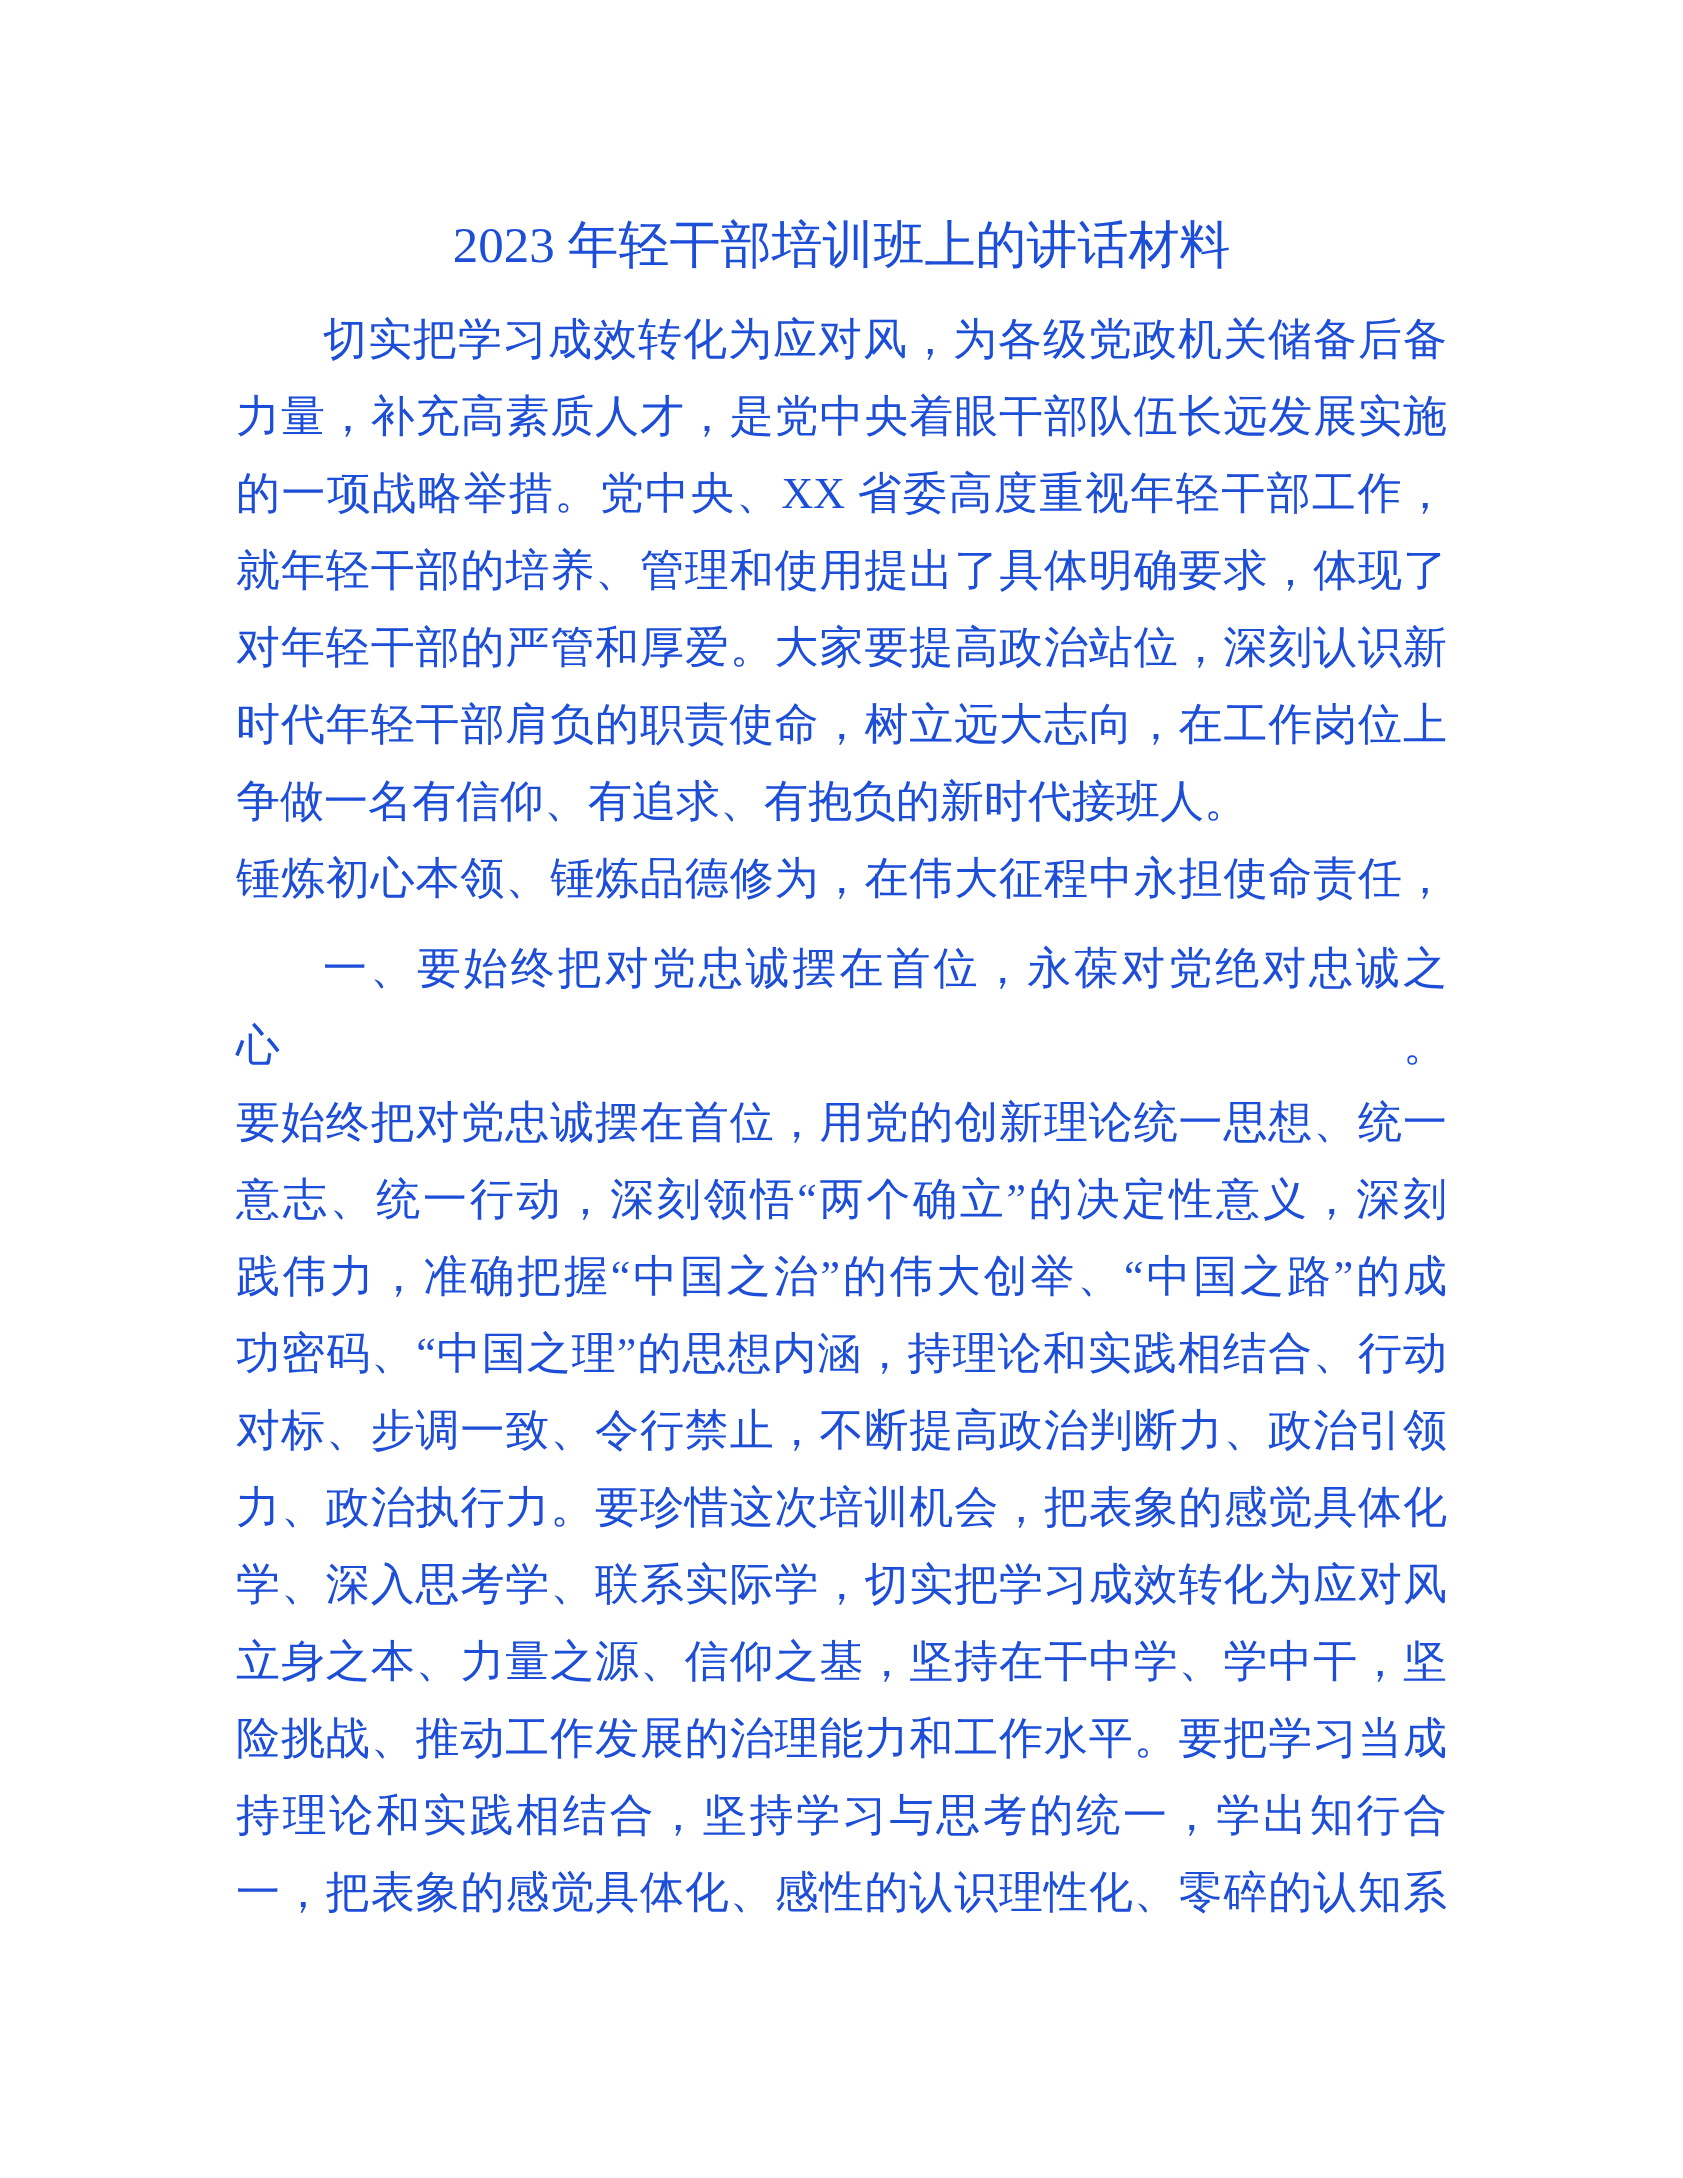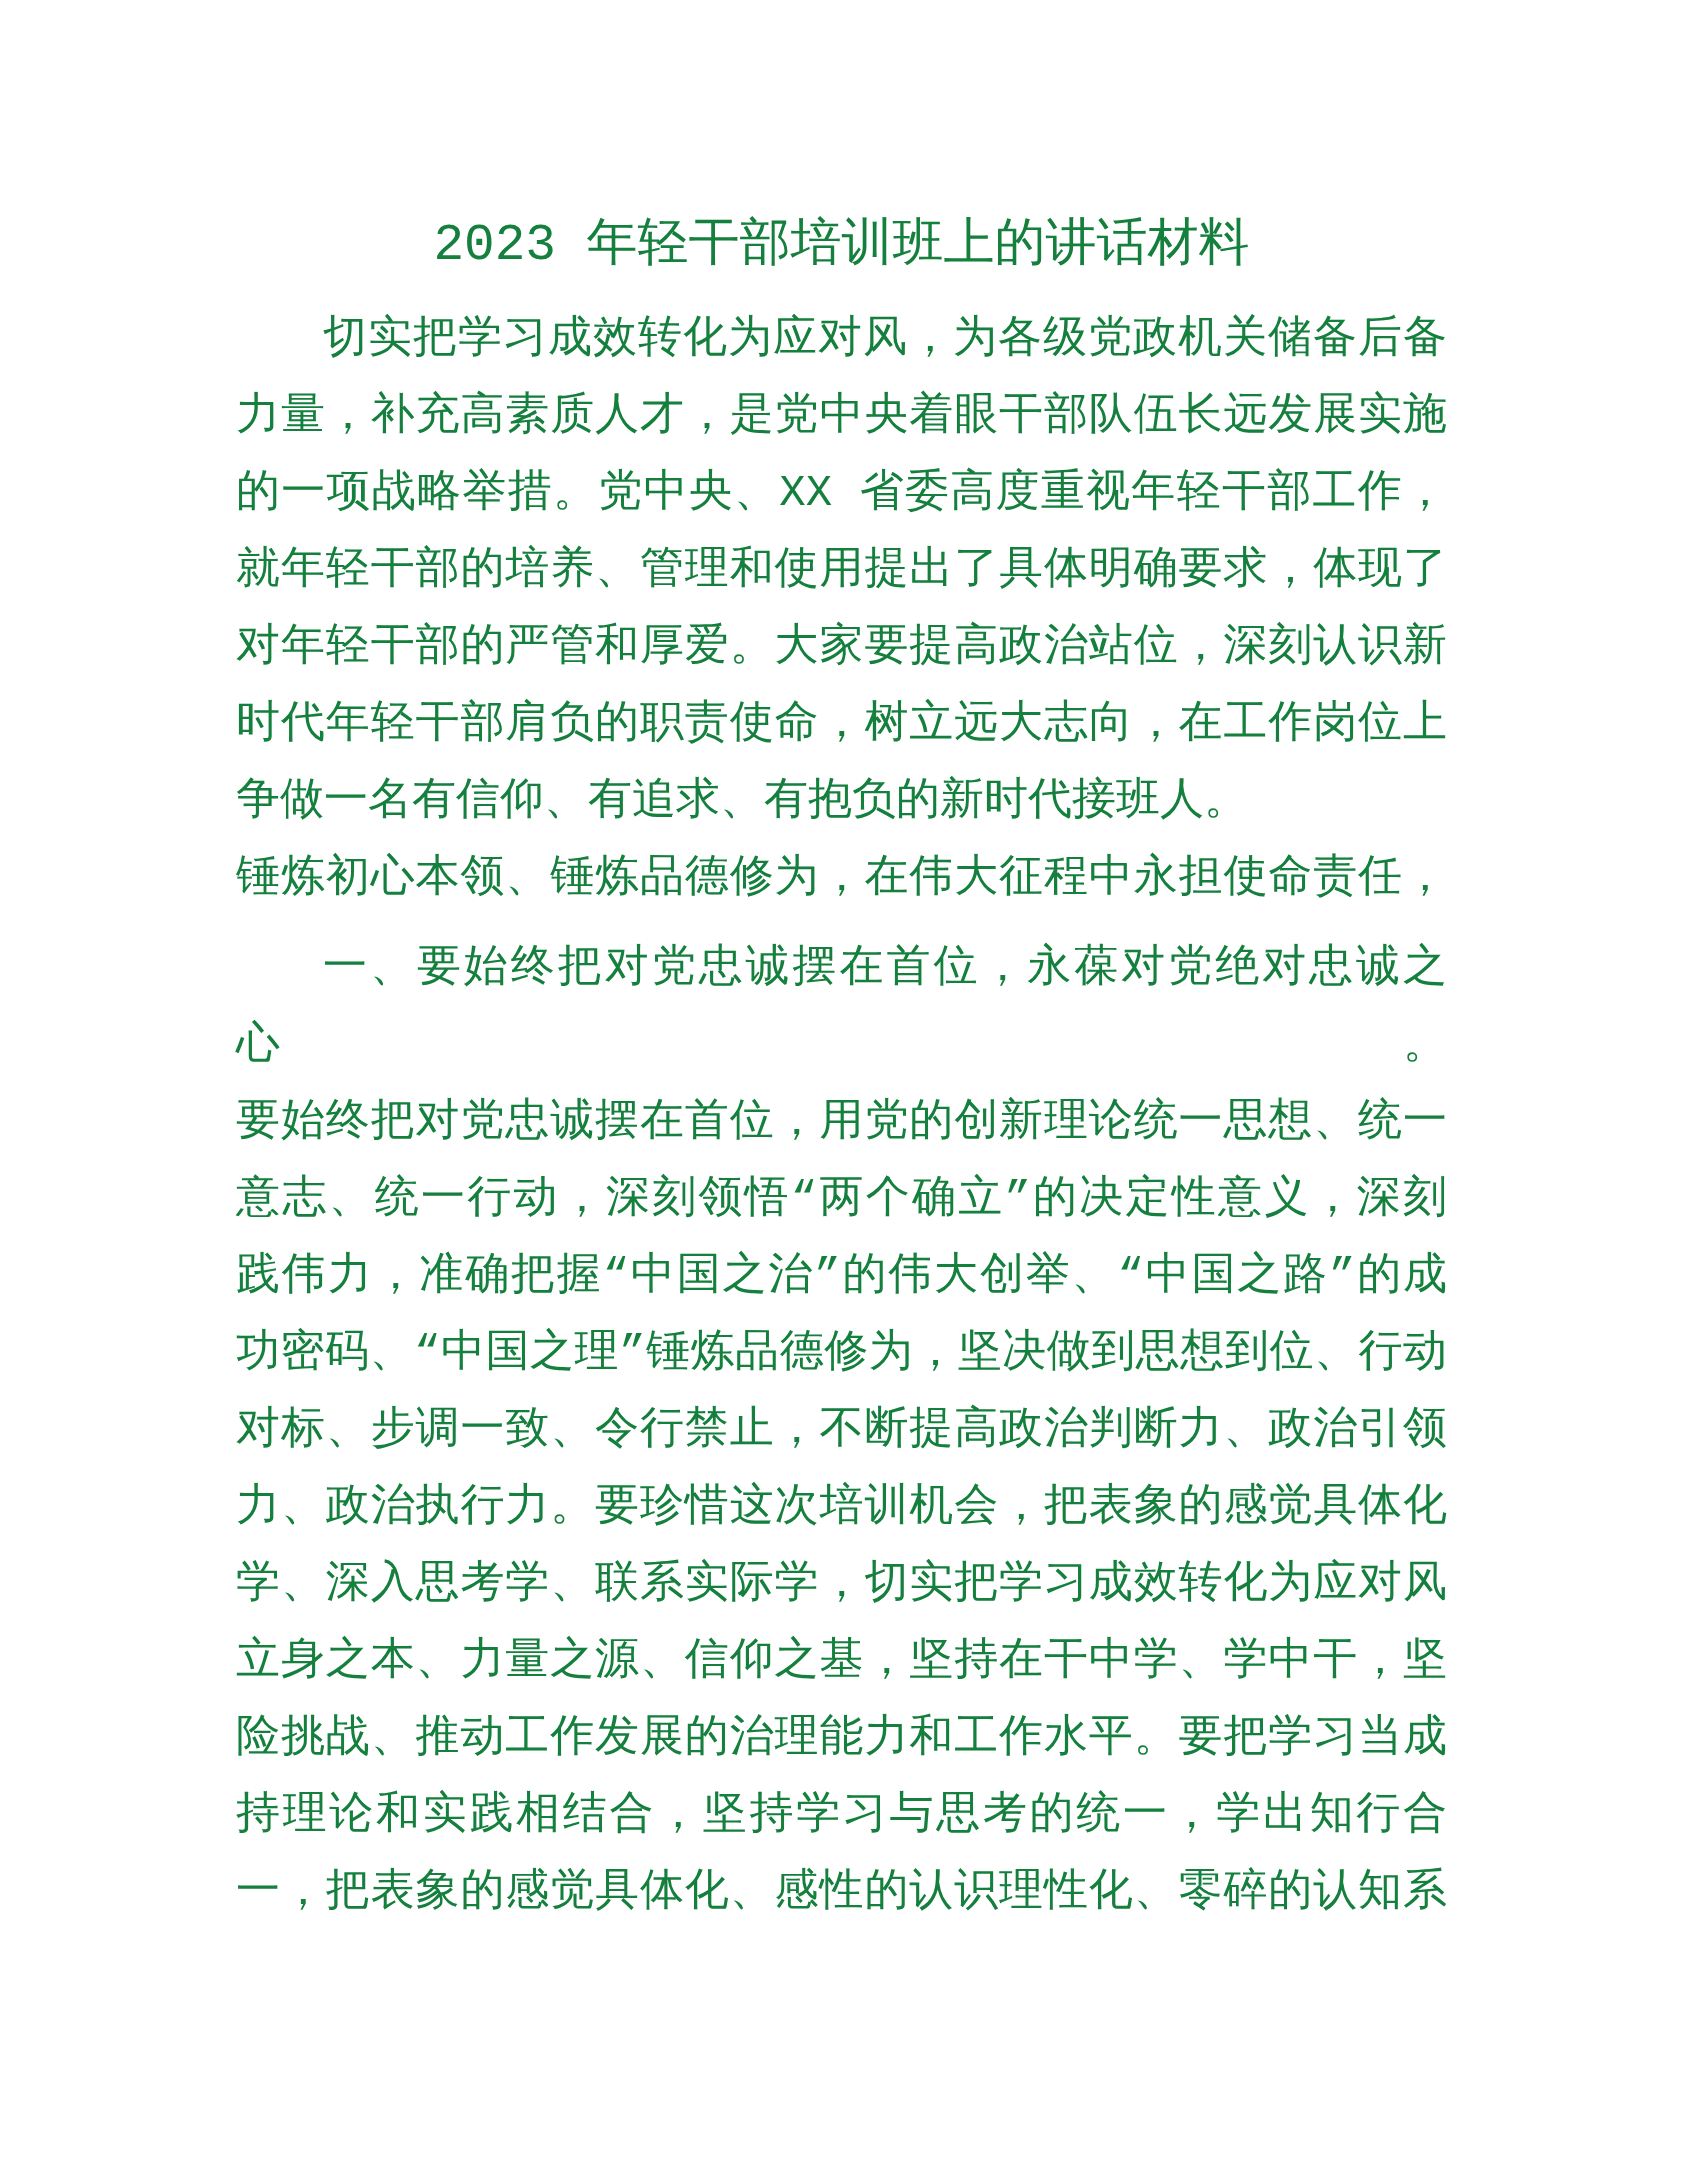--- a/index.html
+++ b/index.html
@@ -5,22 +5,22 @@
   html, body {
     margin: 0;
     padding: 0;
     background: #ffffff;
   }
   .page {
     position: relative;
     width: 1683px;
     height: 2178px;
     background: #ffffff;
-    color: #15803d;
-    font-family: Liberation Mono, monospace;
+    color: #1d4ed8;
+    font-family: Liberation Serif, serif;
     overflow: hidden;
     box-sizing: border-box;
   }
   .content {
     padding: 210px 236px 0 236px; 
   }
   .doc-title {
     margin: 0;
     font-size: 51px;
     line-height: 71px;
@@ -69,21 +69,21 @@
       <div class="line">时代年轻干部肩负的职责使命，树立远大志向，在工作岗位上</div>
       <div class="line para-end">争做一名有信仰、有追求、有抱负的新时代接班人。</div>
       <div class="line">锤炼初心本领、锤炼品德修为，在伟大征程中永担使命责任，</div>
     </div>
 
     <div class="para second">
       <div class="line indent">一、要始终把对党忠诚摆在首位，永葆对党绝对忠诚之心。</div>
       <div class="line">要始终把对党忠诚摆在首位，用党的创新理论统一思想、统一</div>
       <div class="line">意志、统一行动，深刻领悟“两个确立”的决定性意义，深刻</div>
       <div class="line">践伟力，准确把握“中国之治”的伟大创举、“中国之路”的成</div>
-      <div class="line">功密码、“中国之理”锤炼品德修为，坚决做到思想到位、行动</div>
+      <div class="line">功密码、“中国之理”的思想内涵，持理论和实践相结合、行动</div>
       <div class="line">对标、步调一致、令行禁止，不断提高政治判断力、政治引领</div>
       <div class="line">力、政治执行力。要珍惜这次培训机会，把表象的感觉具体化</div>
       <div class="line">学、深入思考学、联系实际学，切实把学习成效转化为应对风</div>
       <div class="line">立身之本、力量之源、信仰之基，坚持在干中学、学中干，坚</div>
       <div class="line">险挑战、推动工作发展的治理能力和工作水平。要把学习当成</div>
       <div class="line">持理论和实践相结合，坚持学习与思考的统一，学出知行合</div>
       <div class="line">一，把表象的感觉具体化、感性的认识理性化、零碎的认知系</div>
     </div>
 
   </div>

